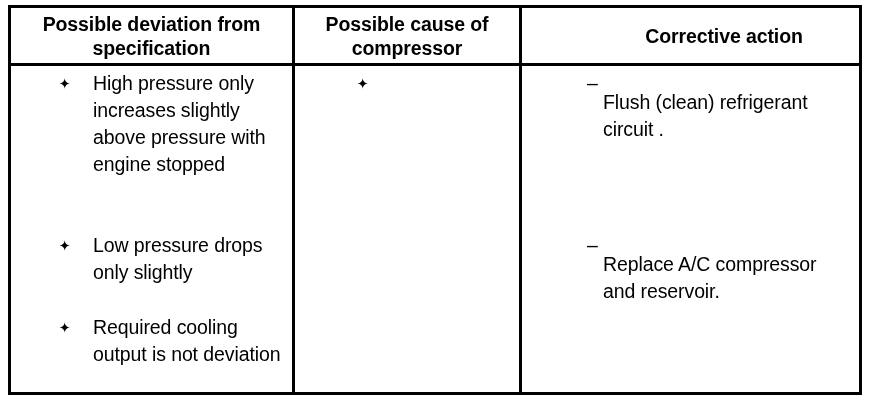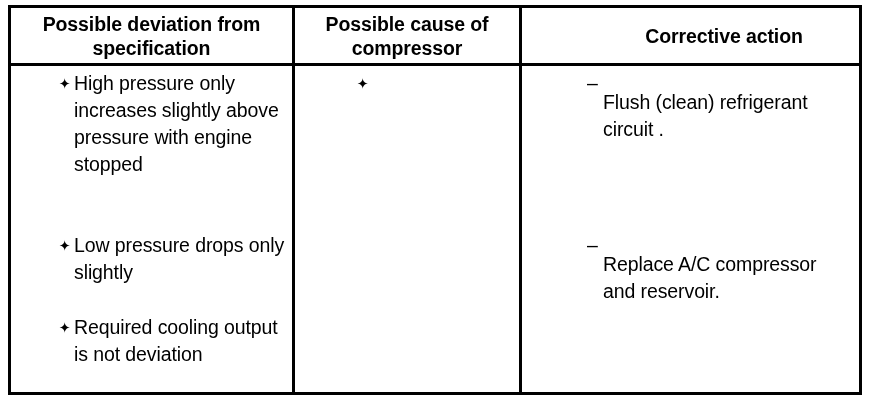--- a/index.html
+++ b/index.html
@@ -105,21 +105,21 @@
     line-height: 27px;
   }
   .item .marker.diamond {
     font-size: 15px;
   }
   .item .marker.dash {
     font-size: 19.5px;
   }
   .item .text {
     display: block;
-    margin-left: 15px;
+    margin-left: 34px;
   }
 
   
   #col1-item-1 { left: 48px; top: 4px;   width: 225px; }
   #col1-item-2 { left: 48px; top: 166px; width: 228px; }
   #col1-item-3 { left: 48px; top: 248px; width: 225px; }
 
   
   #col2-item-1 { left: 62px; top: 4px;   width: 150px; }
 

